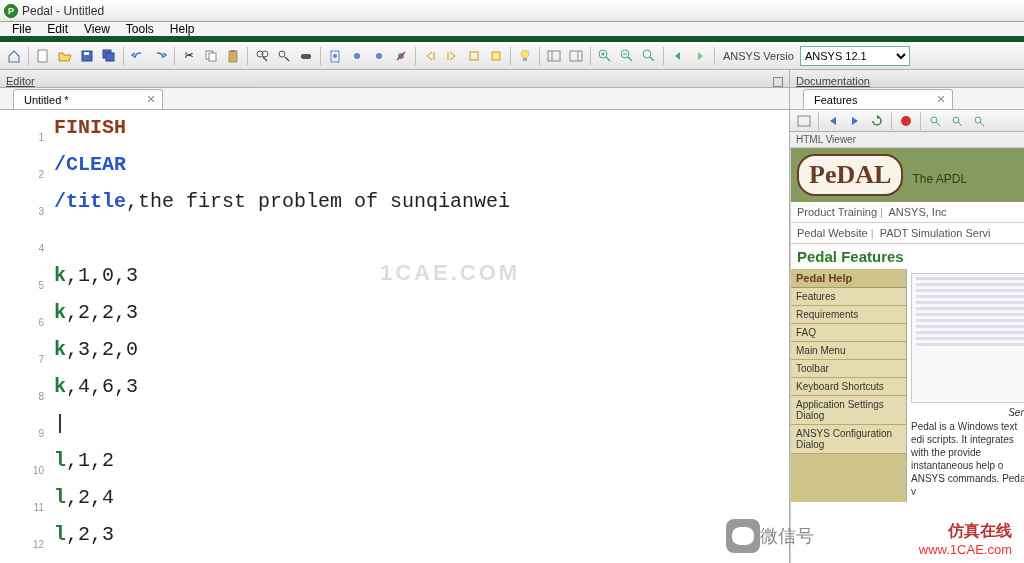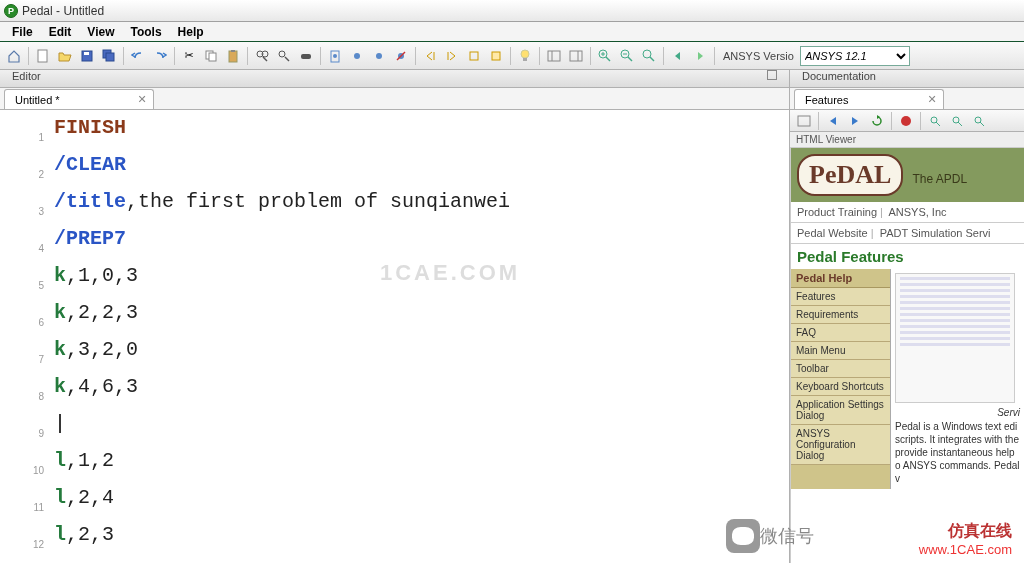--- a/index.html
+++ b/index.html
@@ -4,41 +4,41 @@
 <style>
 * { box-sizing: border-box; margin: 0; padding: 0; }
 body { font-family: "Segoe UI", Tahoma, sans-serif; font-size: 11px; background: #f0f0f0; width: 1024px; height: 563px; overflow: hidden; position: relative; }
 
 
 .title-bar { height: 22px; background: linear-gradient(#fff,#e8e8e8); border-bottom: 1px solid #a0a0a0; display: flex; align-items: center; padding: 0 4px; }
 .app-icon { width: 14px; height: 14px; background: #2a8a2a; border-radius: 50%; border: 1px solid #1a6a1a; margin-right: 4px; display:flex;align-items:center;justify-content:center;color:#fff;font-size:9px;font-weight:bold; }
 .title-text { font-size: 12px; color: #333; }
 
 
-.menu-bar { height: 20px; background: #f4f4f4; border-bottom: 1px solid #14532d; display: flex; align-items: center; padding: 0 4px; font-weight: bold; }
+.menu-bar { height: 20px; background: #f4f4f4; border-bottom: 6px solid #14532d; display: flex; align-items: center; padding: 0 4px; }
 .menu-item { padding: 2px 8px; font-size: 12px; cursor: default; }
 
 
 .toolbar { height: 28px; background: linear-gradient(#fafafa,#e6e6e6); border-bottom: 1px solid #b0b0b0; display: flex; align-items: center; padding: 0 4px; gap: 2px; }
 .tb-btn { width: 20px; height: 20px; display: flex; align-items: center; justify-content: center; border: 1px solid transparent; border-radius: 2px; cursor: default; }
 .tb-sep { width: 1px; height: 18px; background: #c0c0c0; margin: 0 2px; }
 .tb-label { font-size: 11px; color: #444; margin: 0 4px; }
-.tb-select { height: 20px; font-size: 11px; border: 1px solid #7a9; background: #fff; width: 110px; font-style: italic; }
-
-
-.panel-header { height: 18px; background: linear-gradient(#f0f0f0,#dcdcdc); border-bottom: 1px solid #b0b0b0; display: flex; align-items: flex-start; padding: 0 12px; font-size: 11px; color: #444; }
+.tb-select { height: 20px; font-size: 11px; border: 1px solid #7a9; background: #fff; width: 110px; }
+
+
+.panel-header { height: 18px; background: linear-gradient(#f0f0f0,#dcdcdc); border-bottom: 1px solid #b0b0b0; display: flex; align-items: flex-end; padding: 0 6px; font-size: 11px; color: #444; text-decoration: underline; }
 .panel-header .sq { width:10px;height:10px;border:1px solid #888;margin-left:auto; }
 
 
 .main { display: flex; height: calc(563px - 22px - 20px - 28px - 18px); }
 .editor-pane { flex: 0 0 790px; background: #fff; border-right: 1px solid #b0b0b0; display:flex; flex-direction:column; }
 .doc-pane { flex: 1; background: #1d4ed8; display:flex; flex-direction:column; }
 
 
-.tab-strip { height: 22px; background: #f4f4f4; border-bottom: 1px solid #b0b0b0; display: flex; align-items: flex-end; padding: 0 4px; }
+.tab-strip { height: 22px; background: #f4f4f4; border-bottom: 1px solid #b0b0b0; display: flex; align-items: flex-end; padding: 0 13px; }
 .tab { height: 20px; background: #fff; border: 1px solid #b0b0b0; border-bottom: none; border-radius: 3px 3px 0 0; padding: 0 22px 0 10px; font-size: 11px; display: flex; align-items: center; position: relative; min-width:150px; }
 .tab .close { position: absolute; right: 4px; width: 14px; height: 14px; display:flex;align-items:center;justify-content:center;color:#888;font-size:11px; }
 
 
 .code-area { flex:1; overflow:auto; background:#fff; font-family: Consolas, "Courier New", monospace; font-size: 20px; line-height: 27px; padding-top:4px; position:relative; }
 .code-line { display:flex; }
 .gutter { width: 54px; text-align: right; color: #999; font-size: 10px; padding-right: 10px; padding-top:10px; font-family:"Segoe UI",sans-serif; flex-shrink:0; }
 .code { white-space: pre; }
 .kw-brown { color: #8b3a1a; font-weight: bold; }
 .kw-blue { color: #2a55c5; font-weight: bold; }
@@ -51,21 +51,21 @@
 .doc-content { flex:1; overflow:hidden; background:#fff; border-left:1px solid #ccc; }
 .logo-box { background:#849a5e; padding:6px; }
 .logo-inner { background:#f8f4e8; border:2px solid #6a3a2a; border-radius:18px; padding:4px 10px; display:inline-block; font-family: Georgia, serif; }
 .logo-inner .big { font-size:26px; font-weight:bold; color:#6a3a2a; }
 .logo-tag { color:#3a3a1a; font-size:12px; margin-left:6px; }
 .links-row { background:#fff; padding:4px 6px; font-size:11px; color:#555; border-bottom:1px solid #ccc; }
 .links-row a { color:#555; text-decoration:none; }
 .links-row .sep { color:#aaa; margin:0 3px; }
 .feat-title { background:#fff; color:#2a7a2a; font-weight:bold; font-size:15px; padding:4px 6px; }
 .feat-body { display:flex; }
-.feat-nav { width:100px; background:#cfc48a; border-right:1px solid #aaa; }
+.feat-nav { width:116px; background:#cfc48a; border-right:1px solid #aaa; }
 .feat-nav-header { background:#cfc48a; font-weight:bold; color:#6a3a2a; font-size:11px; padding:3px 5px; border-bottom:1px solid #a89860; }
 .feat-nav-item { background:#e4dcb0; border-bottom:1px solid #b8a878; padding:3px 5px; font-size:10px; color:#333; cursor:default; }
 .feat-right { flex:1; padding:4px; font-size:10px; color:#333; }
 .thumb { width:120px; height:130px; background:#f8f8f8; border:1px solid #ccc; margin-bottom:4px; position:relative; overflow:hidden; }
 .thumb .tline { height:3px; background:#dde; margin:3px 4px; }
 .desc-title { font-style:italic; text-align:right; margin:2px 0; }
 .desc-text { font-size:10px; color:#333; line-height:1.3; }
 
 
 .wm-center { position:absolute; top:260px; left:380px; font-size:22px; color:#ddd; font-weight:bold; letter-spacing:3px; pointer-events:none; z-index:50;text-align:right; }
@@ -305,21 +305,20 @@
         <div class="code-line">
           <div class="gutter">2</div>
           <div class="code"><span class="kw-blue">/CLEAR</span></div>
         </div>
         <div class="code-line">
           <div class="gutter">3</div>
           <div class="code"><span class="kw-blue">/title</span><span class="kw-black">,the first problem of sunqianwei</span></div>
         </div>
         <div class="code-line">
           <div class="gutter">4</div>
-          <div class="code"><span class="kw-blue">/PREP7</span></div>
         </div>
         <div class="code-line">
           <div class="gutter">5</div>
           <div class="code"><span class="kw-green">k</span><span class="kw-black">,1,0,3</span></div>
         </div>
         <div class="code-line">
           <div class="gutter">6</div>
           <div class="code"><span class="kw-green">k</span><span class="kw-black">,2,2,3</span></div>
         </div>
         <div class="code-line">

